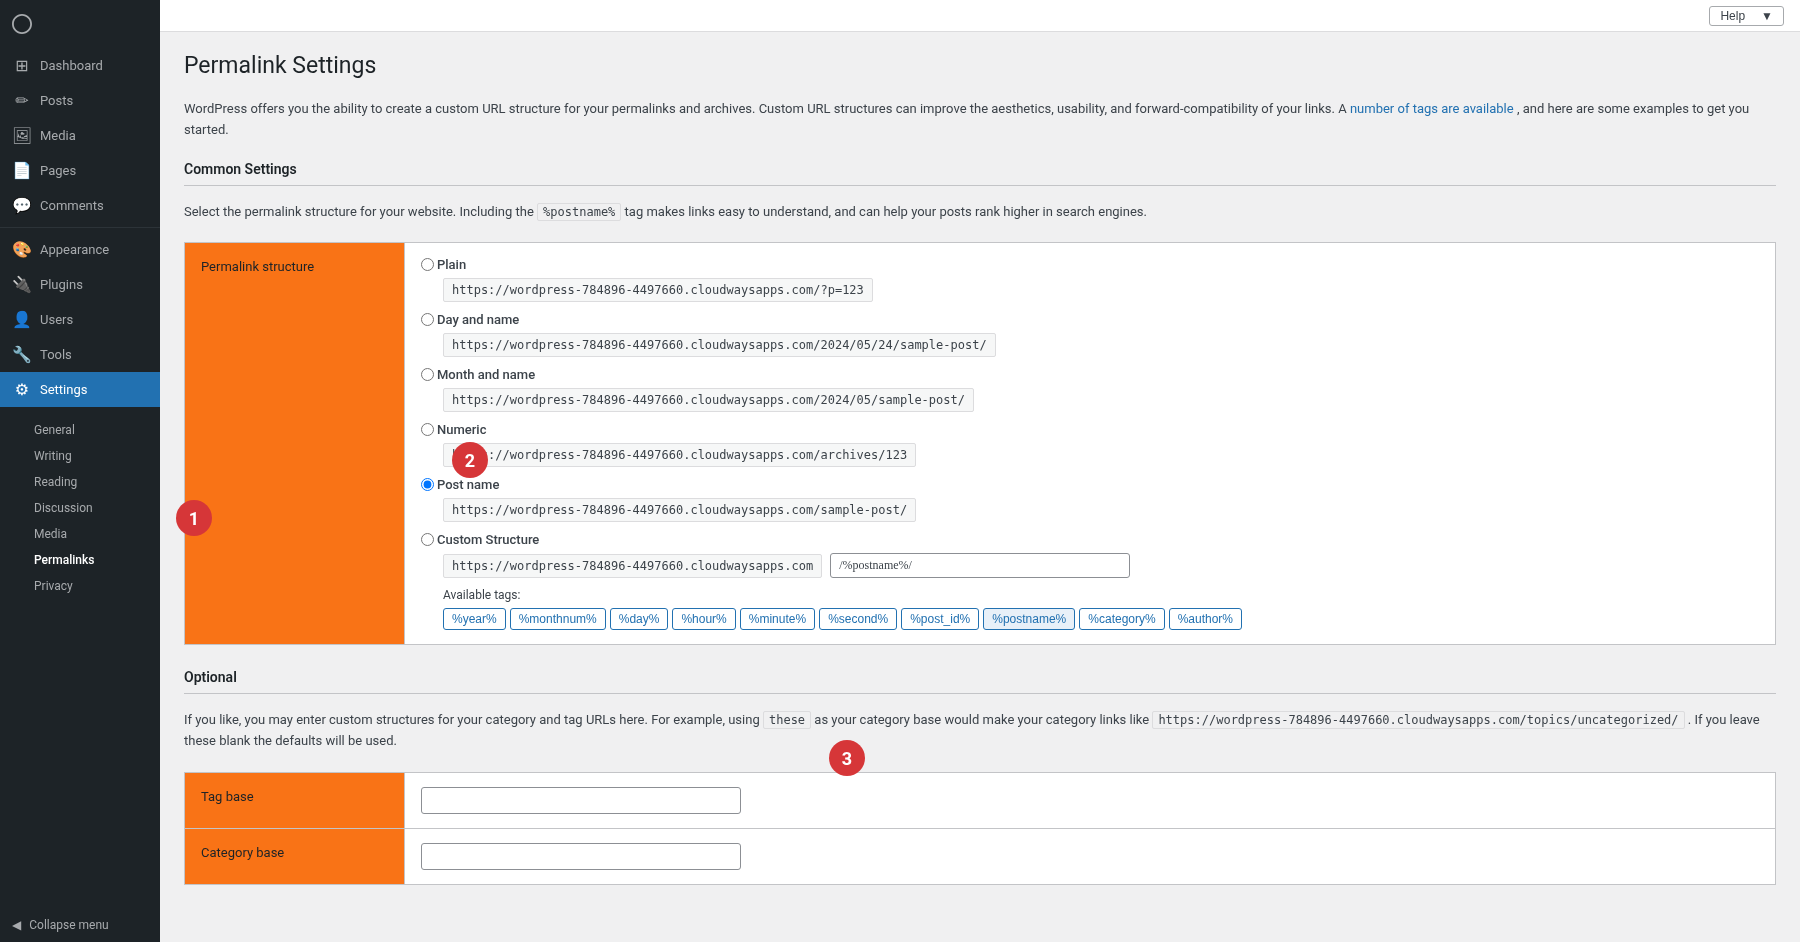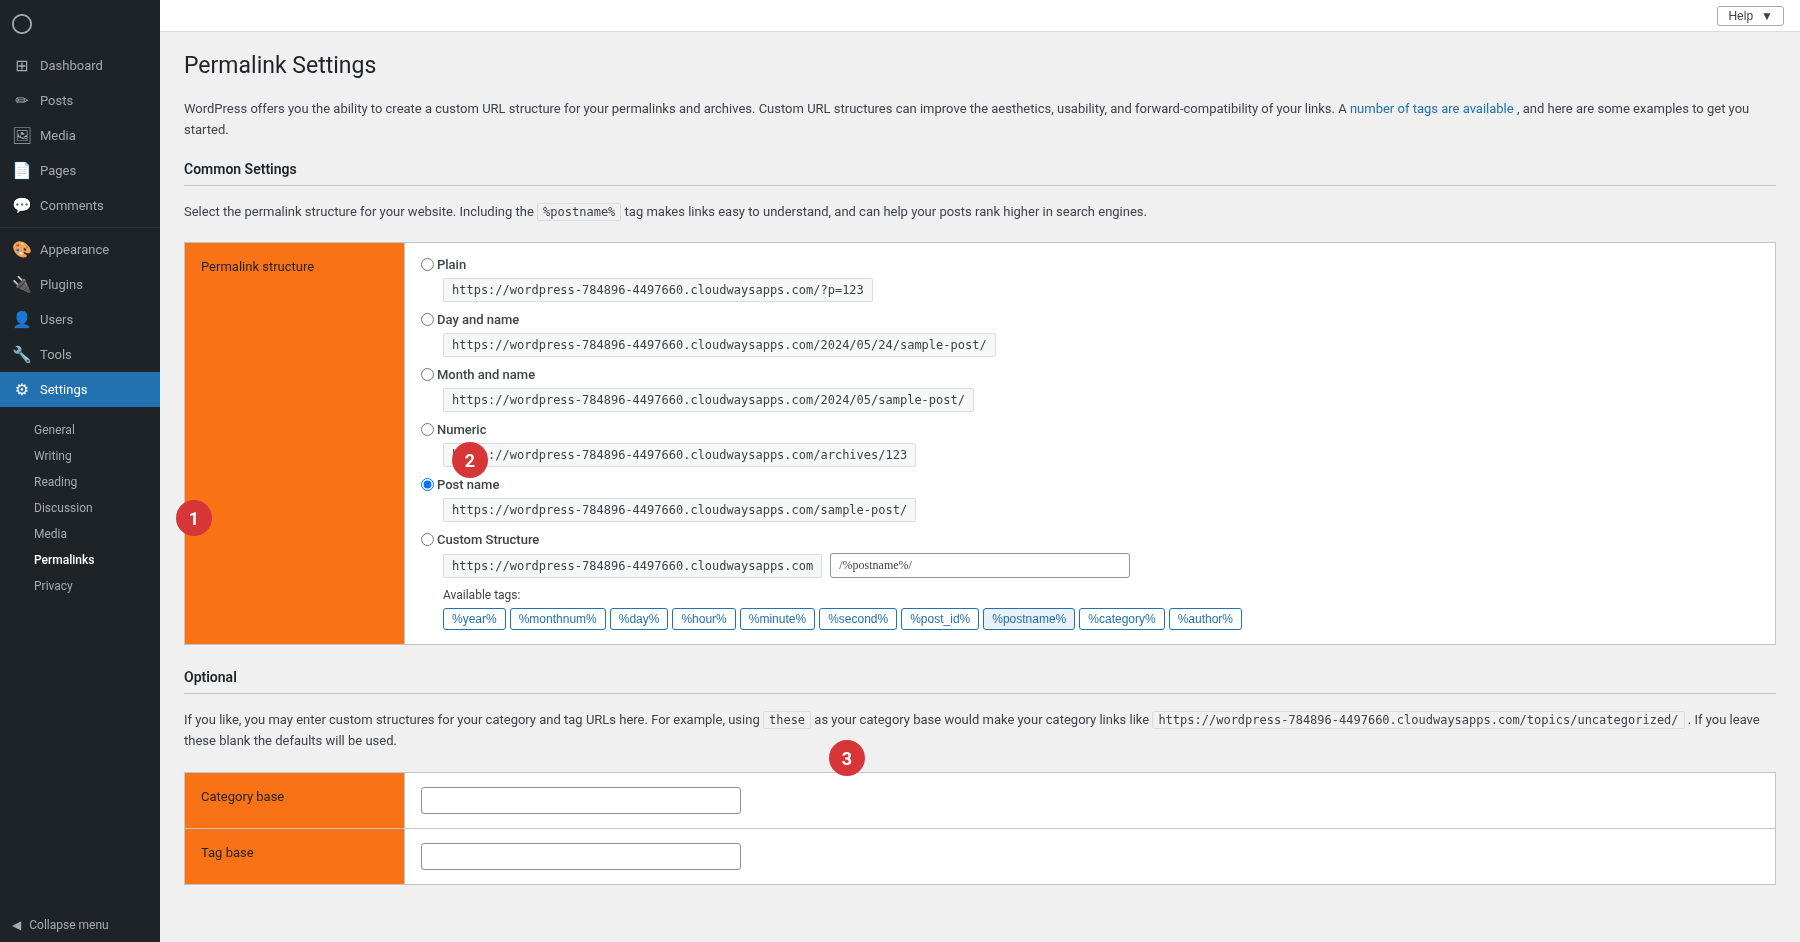--- a/index.html
+++ b/index.html
@@ -69,21 +69,21 @@
       padding: 0 16px;
       border-bottom: 1px solid #dcdcde;
     }
     .help-button {
       background: #fff;
       border: 1px solid #a7aaad;
       border-radius: 3px;
       padding: 2px 10px;
       font-size: 12px;
       cursor: pointer;
-      display: flex; align-items: center; gap: 8px;
+      display: flex; align-items: center; gap: 16px;
       color: #3c434a;
     }
     #content {
       flex: 1;
       overflow-y: auto;
       padding: 20px 24px;
     }
     h1.page-title {
       font-size: 23px;
       font-weight: 400;
@@ -381,28 +381,28 @@
       <p class="intro-text">
         <span>If you like, you may enter custom structures for your category and tag URLs here. For example, using</span>
         <code class="inline">these</code>
         <span>as your category base would make your category links like</span>
         <code class="inline">https://wordpress-784896-4497660.cloudwaysapps.com/topics/uncategorized/</code>
         <span>. If you leave these blank the defaults will be used.</span>
       </p>
 
       <div class="outer-box">
         <div class="perm-row">
+          <div class="perm-label-col">Tag base</div>
+          <div class="perm-content-col">
+            <input type="text" class="text-input" value="" style="">
+          </div>
+        </div>
+        <div class="perm-row">
           <div class="perm-label-col">Category base</div>
           <div class="perm-content-col">
             <input type="text" class="text-input" value="" style="">
           </div>
         </div>
-        <div class="perm-row">
-          <div class="perm-label-col">Tag base</div>
-          <div class="perm-content-col">
-            <input type="text" class="text-input" value="" style="">
-          </div>
-        </div>
       </div>
 
     </div>
   </div>
 </div>
 
 </body></html>

